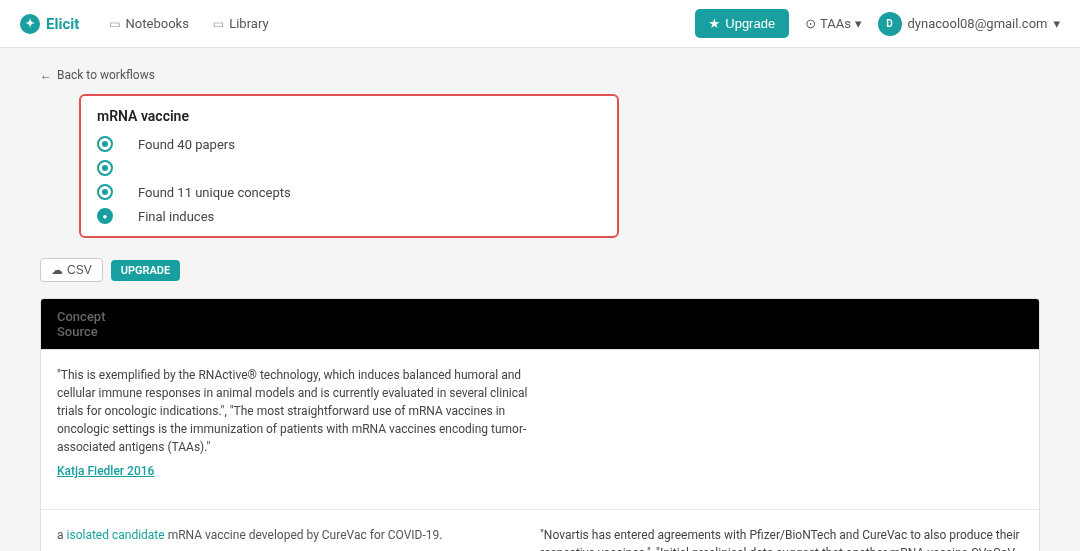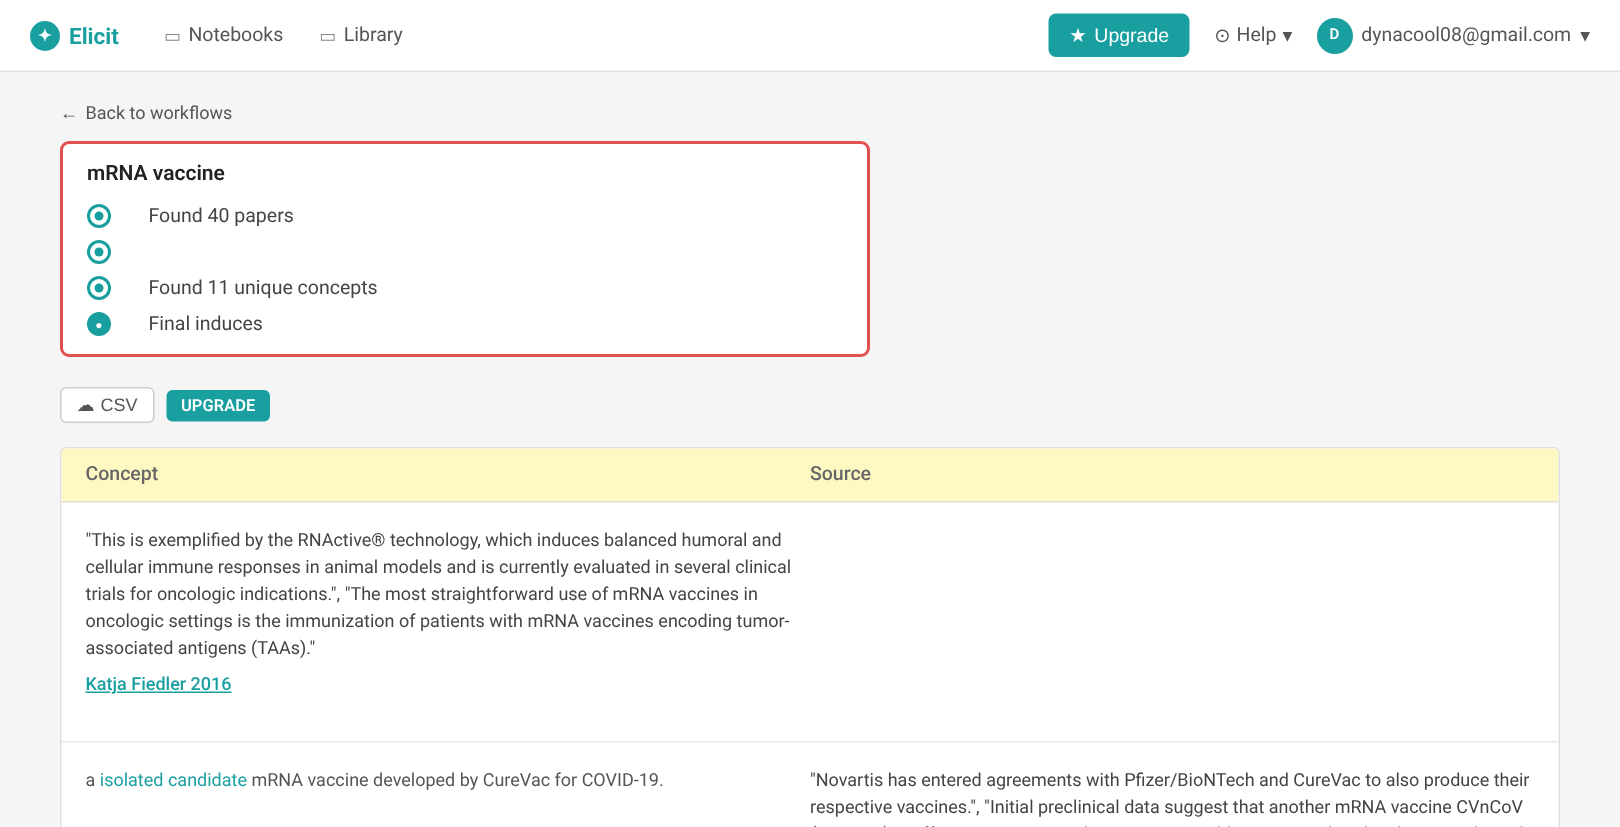--- a/index.html
+++ b/index.html
@@ -129,20 +129,21 @@
       margin-bottom: 20px;
     }
 
     .search-box-container {
       position: relative;
       border: 2px solid #e05050;
       border-radius: 6px;
       background: white;
       padding: 12px 16px;
       width: 540px;
+      margin-left: 39px;
     }
 
     .search-title {
       font-weight: 600;
       font-size: 14px;
       color: #222;
       margin-bottom: 12px;
     }
 
     .progress-steps {
@@ -222,22 +223,22 @@
     .results-table {
       width: 100%;
       background: white;
       border: 1px solid #e0e0e0;
       border-radius: 4px;
       overflow: hidden;
     }
 
     .table-header {
       display: grid;
-      grid-template-columns: 1fr 1fr;
-      background: #fef9c3;
+      grid-template-columns: 1fr;
+      background: #000000;
       border-bottom: 1px solid #e0e0e0;
       padding: 10px 16px;
     }
 
     .col-header {
       font-size: 13px;
       color: #666;
       font-weight: 500;
     }
 
@@ -311,21 +312,21 @@
     </div>
   </nav>
 
   <div class="header-right">
     <button class="upgrade-btn">
       <span>★</span>
       <span>Upgrade</span>
     </button>
     <div class="help-btn">
       <span>⊙</span>
-      <span>Help</span>
+      <span>TAAs</span>
       <span>▾</span>
     </div>
     <div class="user-btn">
       <div class="user-avatar">
         <span>D</span>
       </div>
       <span>dynacool08@gmail.com</span>
       <span>▾</span>
     </div>
   </div>

